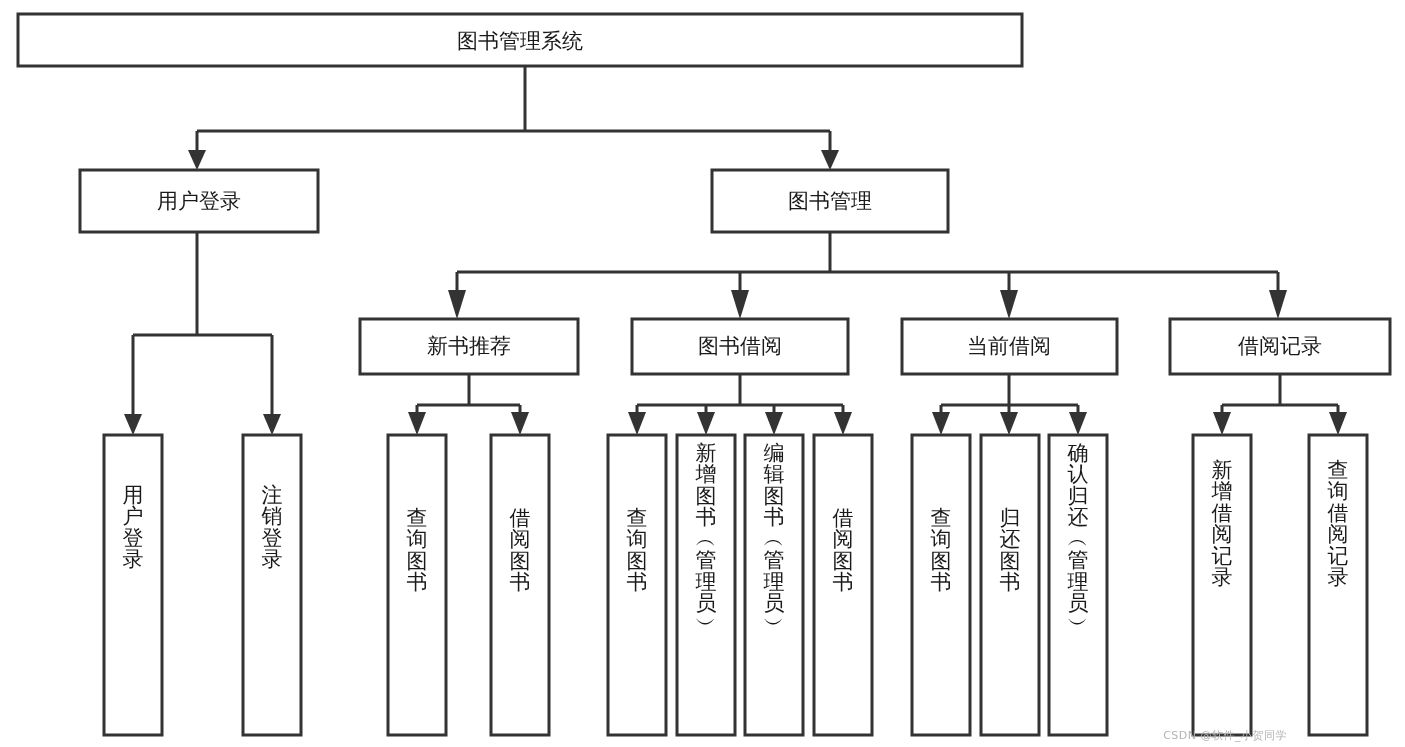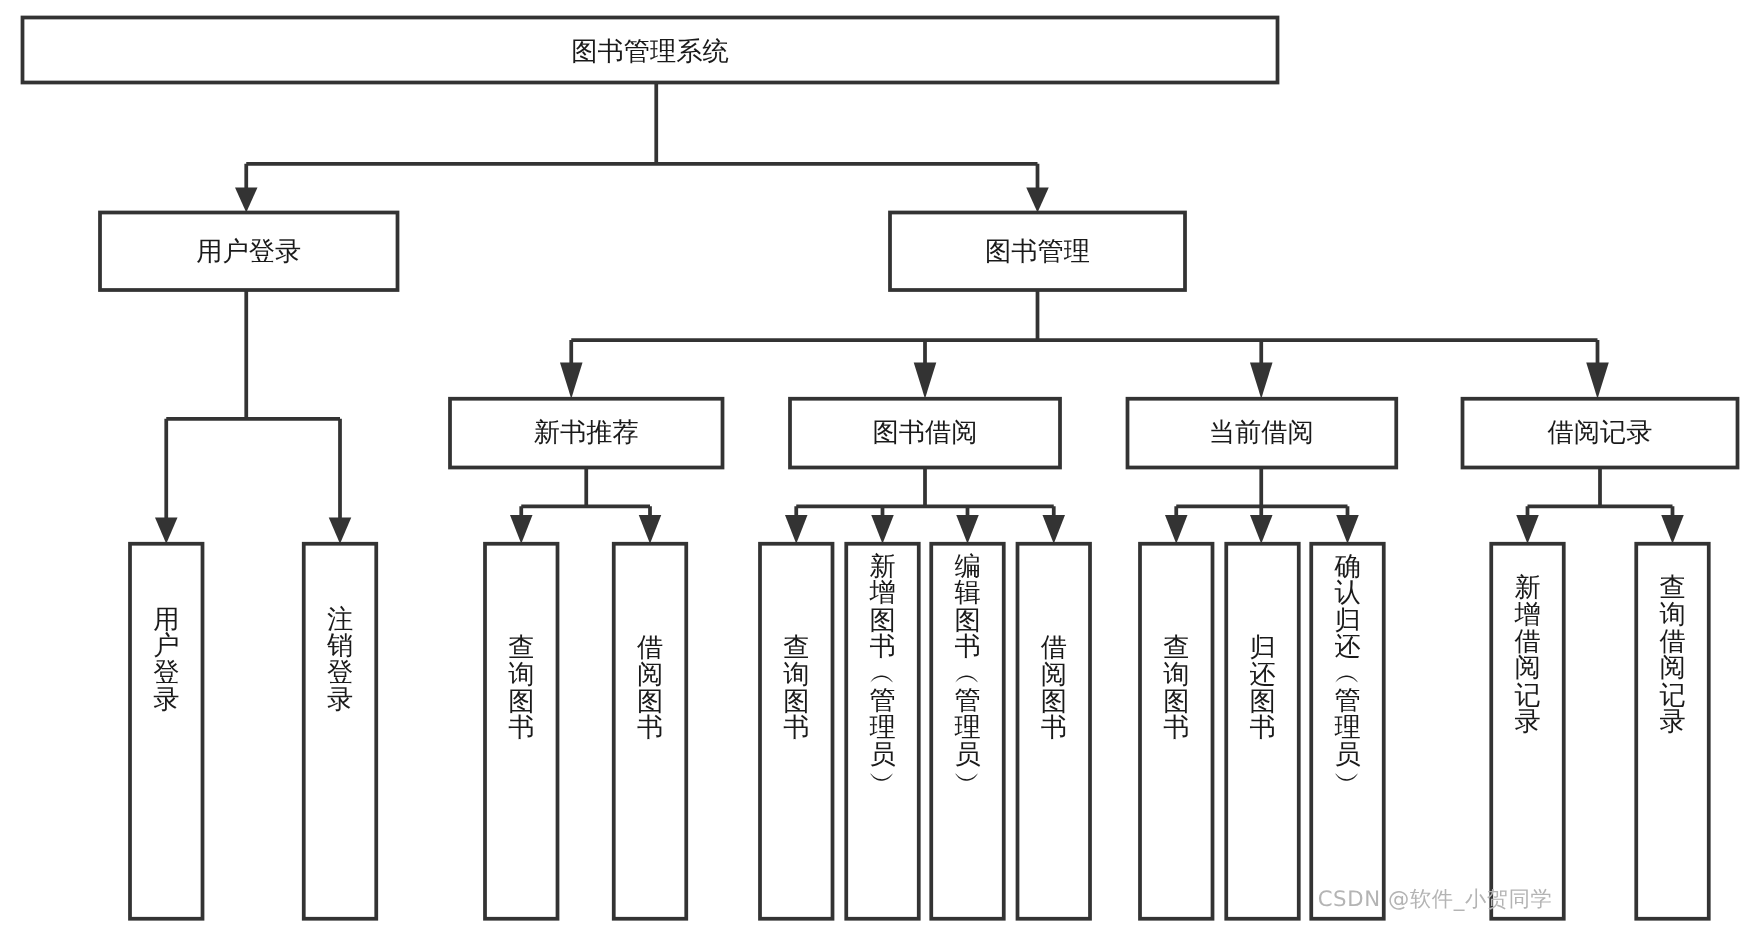--- a/index.html
+++ b/index.html
@@ -11,20 +11,21 @@
     width: 1405px;
     height: 747px;
     font-family: "DejaVu Sans", "Liberation Sans", sans-serif;
     overflow: hidden;
   }
   #diagram-root {
     position: relative;
     width: 1250px;
     height: 747px;
     background: #ffffff;
+    padding-left: 45px;
   }
   svg.flow {
     position: absolute;
     left: 0;
     top: 0;
     width: 1405px;
     height: 747px;
   }
   .node-box {
     fill: #ffffff;
@@ -60,22 +61,22 @@
     pointer-events: none;
     white-space: nowrap;
   }
   .vert-text-wrap span {
     display: block;
     text-align: center;
   }
   .watermark {
     position: absolute;
     right: 8px;
-    bottom: 16px;
-    font-size: 17px;
+    bottom: 4px;
+    font-size: 11px;
     color: #b4b4b4;
     font-family: "DejaVu Sans", "Liberation Sans", sans-serif;
     letter-spacing: 0.5px;
     pointer-events: none;
   }
 </style>
 </head>
 <body>
 
 <div id="diagram-root">

